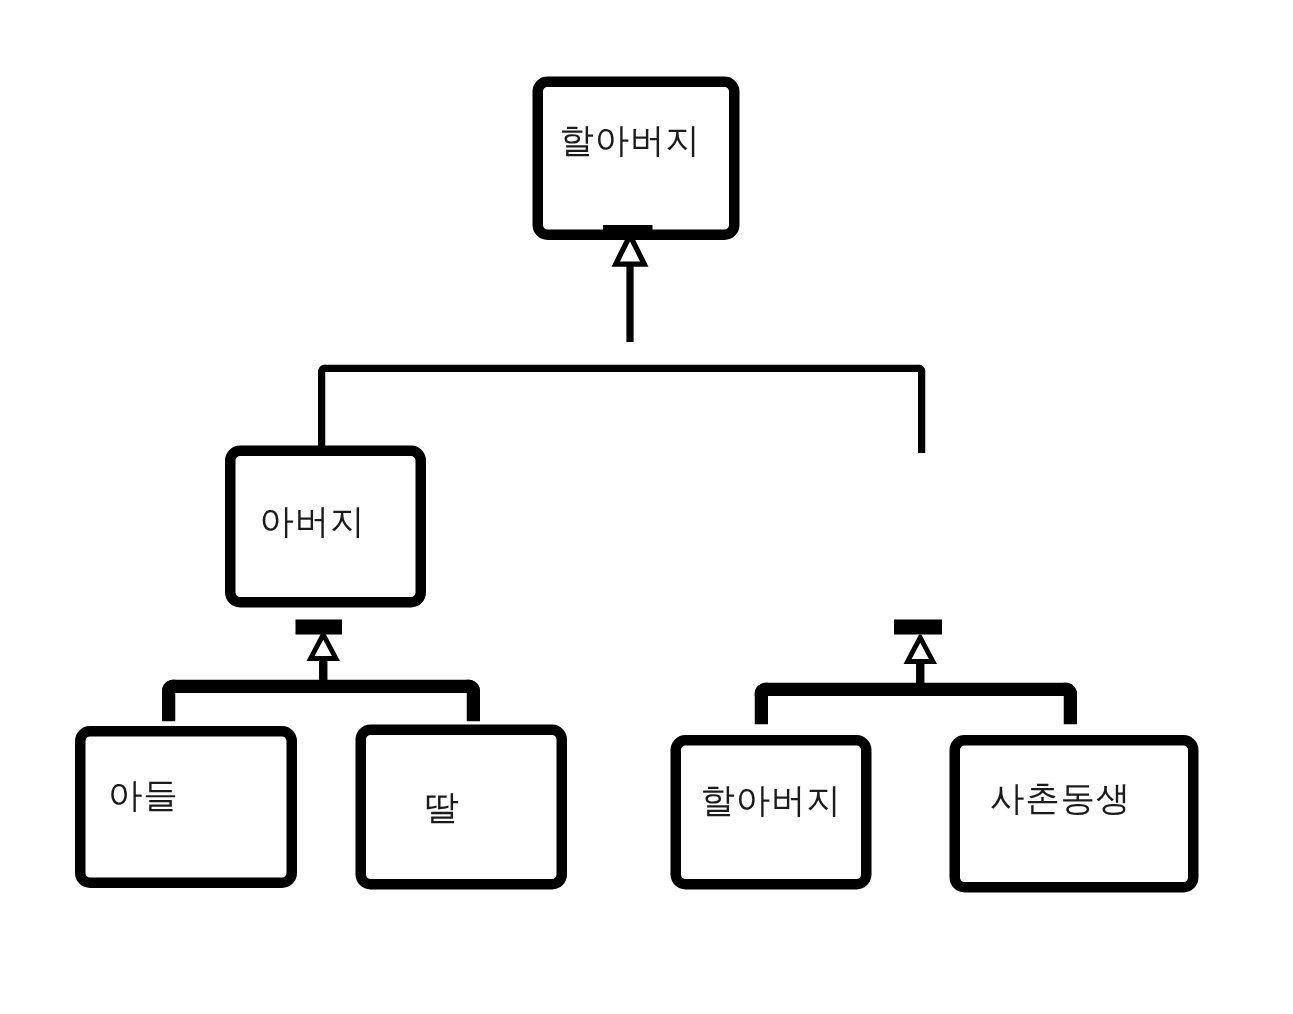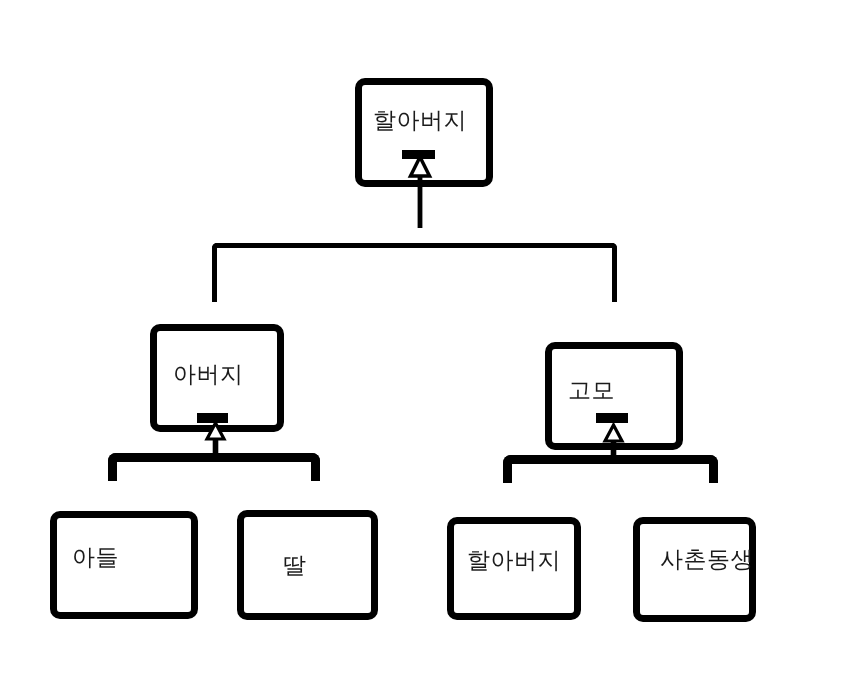--- a/index.html
+++ b/index.html
@@ -3,39 +3,39 @@
 <meta charset="utf-8">
 <style>
   html,body { margin:0; padding:0; background:#ffffff; }
   .stage {
     position:relative; width:862px; height:676px; background:#ffffff;
     font-family:"Liberation Sans", sans-serif; overflow:hidden;
   }
   
   .node {
     position:absolute; box-sizing:border-box; background:#ffffff;
-    border:7px solid #000000; border-radius:10px;margin-top:27px;
+    border:7px solid #000000; border-radius:10px;
   }
   .node .lbl {
     position:absolute; font-size:23px; color:#1b1b1b;
     white-space:nowrap; letter-spacing:0.5px; line-height:1.1;
   }
   .n-grandfather   { left:355px; top:51px;  width:138px; height:109px; }
   .n-grandfather .lbl { left:11px; top:23px; }
   .n-father        { left:150px; top:297px; width:134px; height:108px; }
   .n-father .lbl   { left:16px; top:31px; }
   .n-aunt          { left:545px; top:315px; width:138px; height:108px; }
   .n-aunt .lbl     { left:16px; top:29px; }
   .n-son           { left:50px;  top:484px; width:148px; height:108px; }
   .n-son .lbl      { left:15px; top:27px; }
   .n-daughter      { left:237px; top:483px; width:141px; height:110px; }
   .n-daughter .lbl { left:39px; top:36px; }
   .n-cousin-older  { left:447px; top:490px; width:134px; height:103px; }
   .n-cousin-older .lbl { left:13px; top:24px; }
-  .n-cousin-younger{ left:633px; top:490px; width:123px; height:105px; }
+  .n-cousin-younger{ left:633px; top:490px; width:166px; height:105px; }
   .n-cousin-younger .lbl { left:20px; top:23px; }
 
   
   .bracket { position:absolute; box-sizing:border-box; }
   .conn-upper {
     left:212px; top:243px; width:405px; height:59px;
     border-top:5px solid #000; border-left:5px solid #000; border-right:5px solid #000;
     border-radius:5px 5px 0 0;
   }
   .conn-left {
@@ -66,23 +66,20 @@
 <body>
 
 <div class="stage">
 
   <div class="node n-grandfather">
     <span class="lbl">할아버지</span>
   </div>
   <div class="node n-father">
     <span class="lbl">아버지</span>
   </div>
-  <div class="node n-aunt">
-    <span class="lbl">고모</span>
-  </div>
   <div class="node n-son">
     <span class="lbl">아들</span>
   </div>
   <div class="node n-daughter">
     <span class="lbl">딸</span>
   </div>
   <div class="node n-cousin-older">
     <span class="lbl">할아버지</span>
   </div>
   <div class="node n-cousin-younger">

